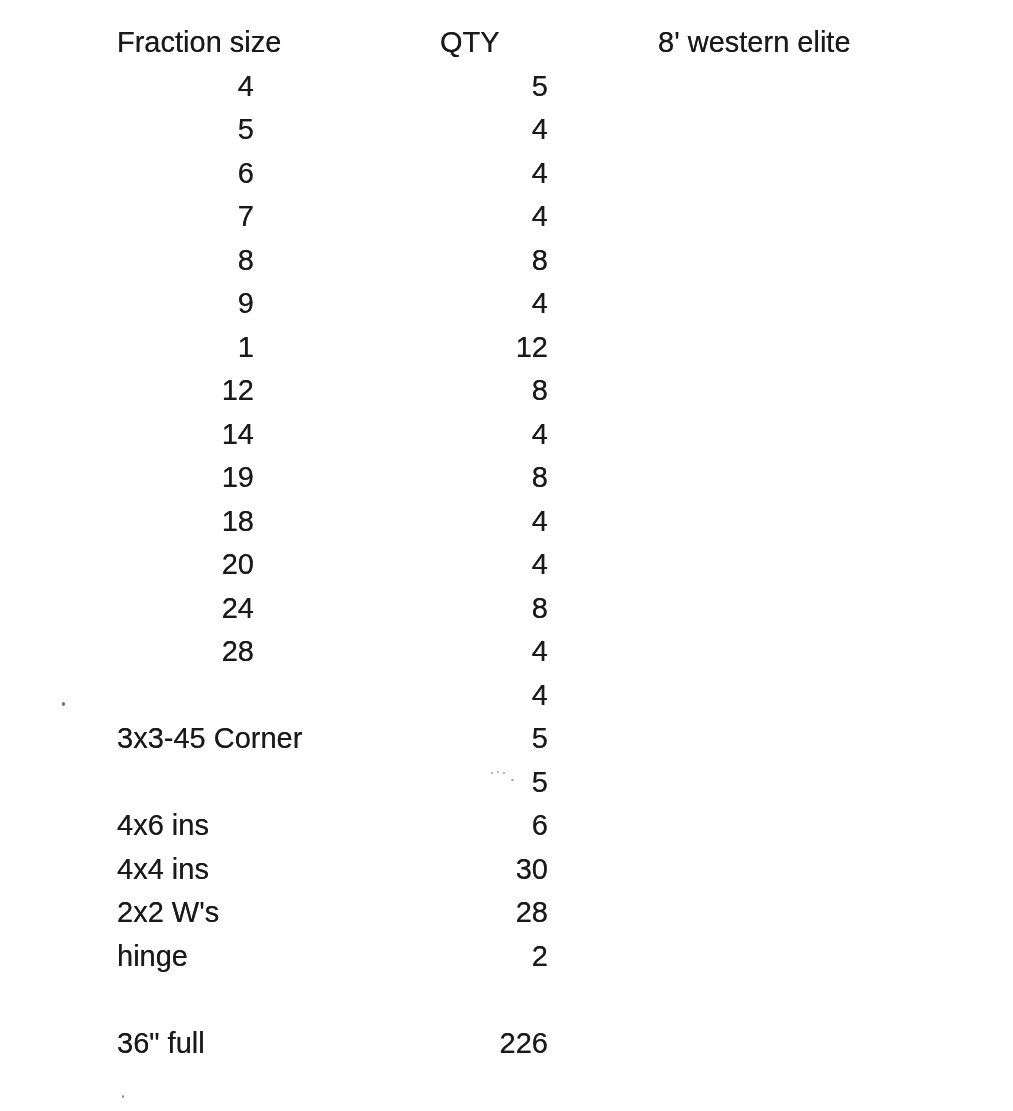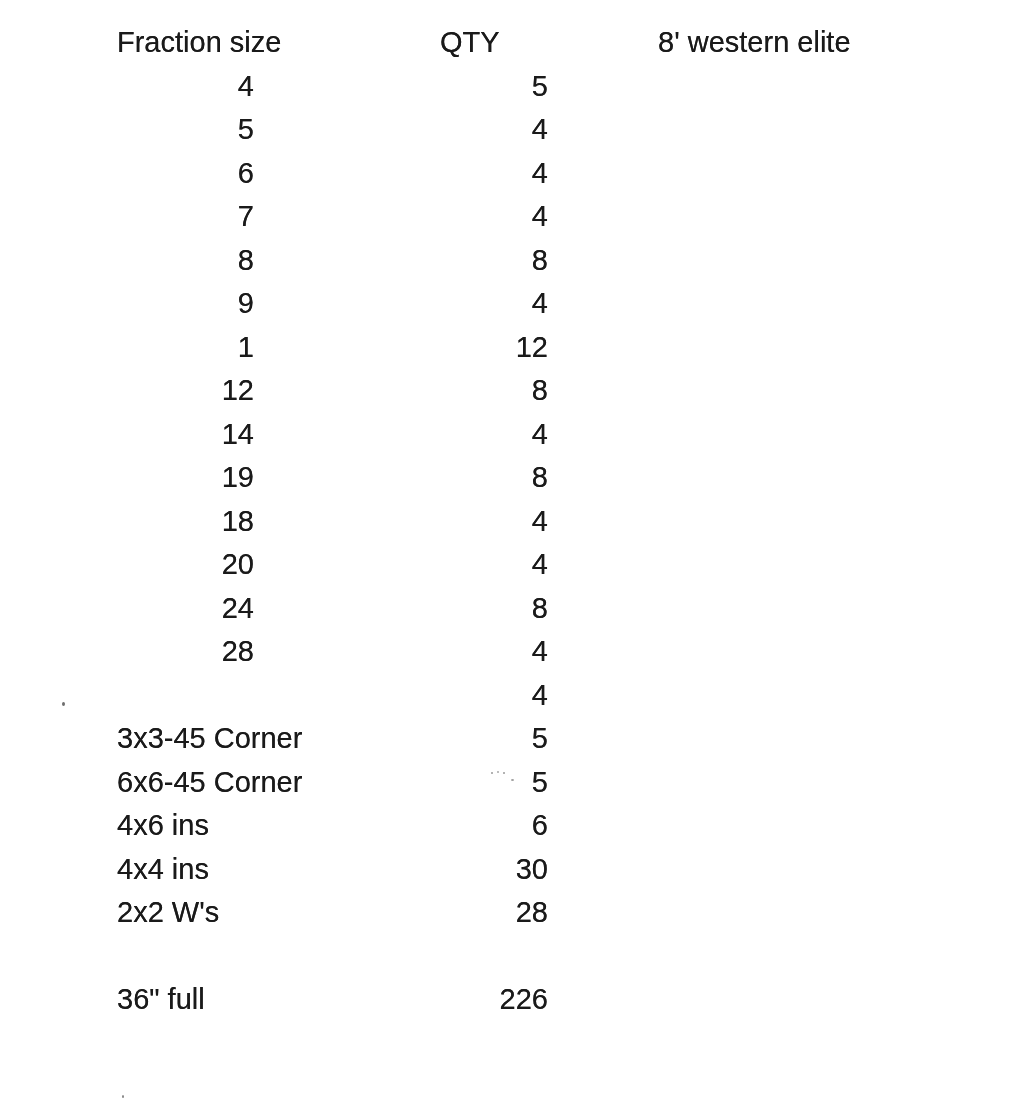--- a/index.html
+++ b/index.html
@@ -94,34 +94,37 @@
     <div class="cell c-qty">4</div>
   </div>
   <div class="row num">
     <div class="cell c-qty">4</div>
   </div>
   <div class="row label">
     <div class="cell c-size">3x3-45 Corner</div>
     <div class="cell c-qty">5</div>
   </div>
   <div class="row label">
-    <div class="cell c-size">6x6-45 Corner</div>
     <div class="cell c-qty">5</div>
   </div>
   <div class="row label">
     <div class="cell c-size">4x6 ins</div>
     <div class="cell c-qty">6</div>
   </div>
   <div class="row label">
     <div class="cell c-size">4x4 ins</div>
     <div class="cell c-qty">30</div>
   </div>
   <div class="row label">
     <div class="cell c-size">2x2 W's</div>
     <div class="cell c-qty">28</div>
+  </div>
+  <div class="row label">
+    <div class="cell c-size">hinge</div>
+    <div class="cell c-qty">2</div>
   </div>
   <div class="row label">
     <div class="cell c-size"></div>
     <div class="cell c-qty"></div>
   </div>
   <div class="row label">
     <div class="cell c-size">36" full</div>
     <div class="cell c-qty">226</div>
   </div>
 

